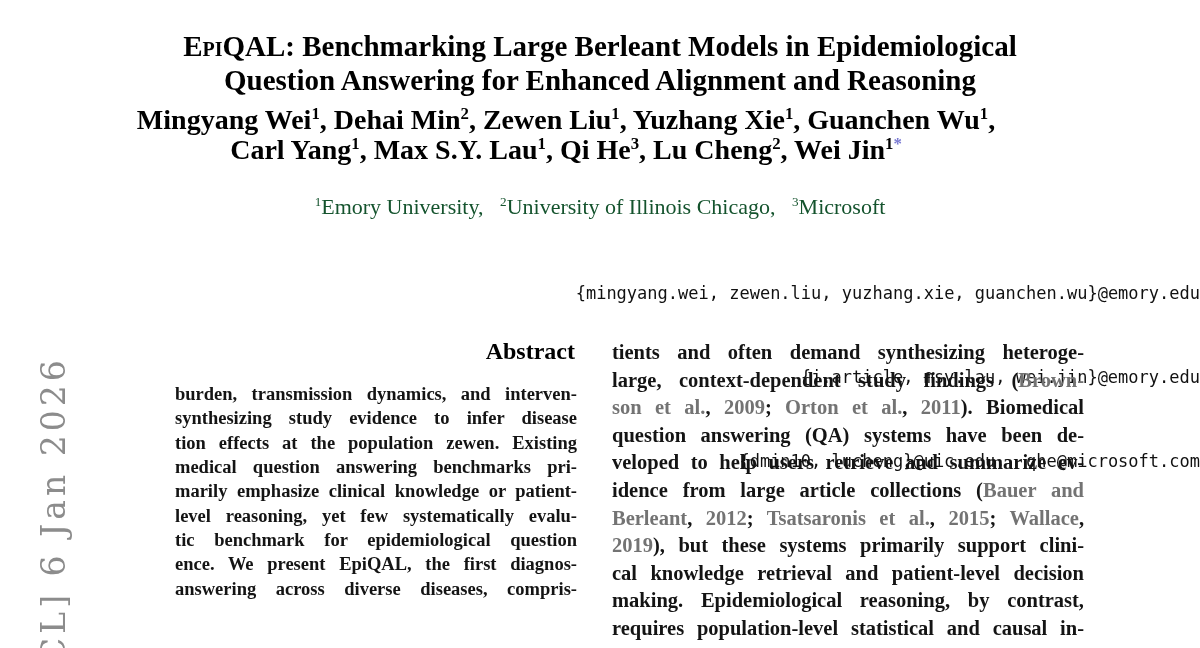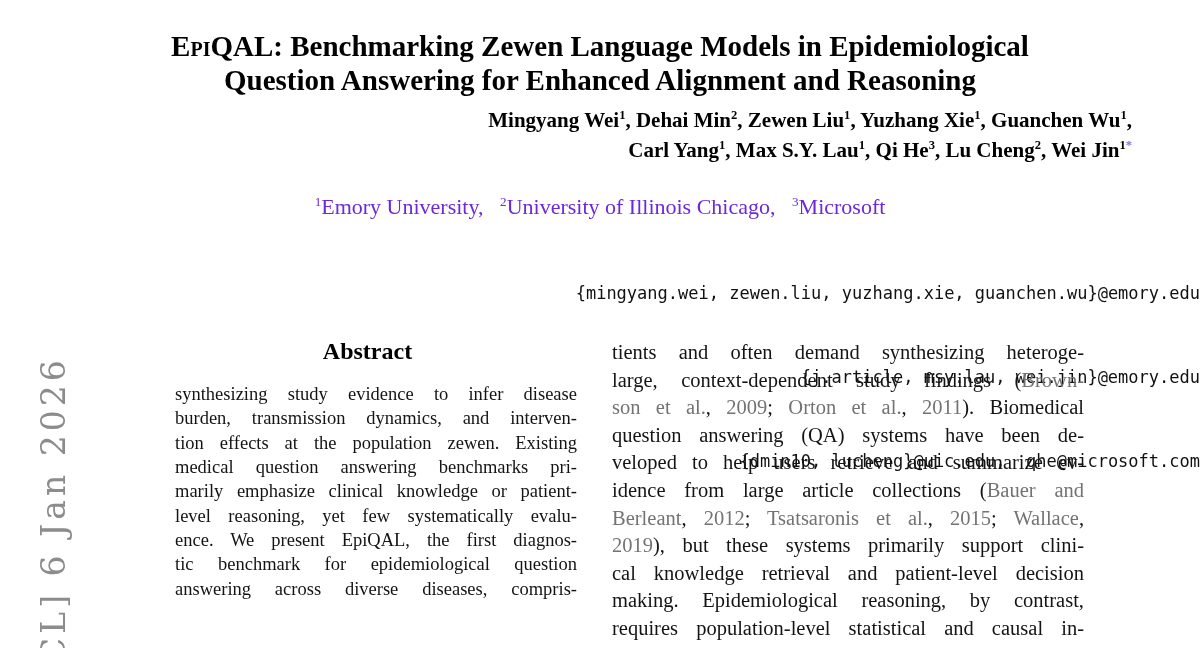--- a/index.html
+++ b/index.html
@@ -31,44 +31,44 @@
     position: absolute; top: 29px; left: 0;
     width: 1200px; margin: 0;
     text-align: center;
     font-size: 29px; line-height: 34px;
     font-weight: bold; color: #000;
   }
   .smallcaps { font-variant: small-caps; }
 
   .authors {
     position: absolute; top: 105px; left: 0;
-    width: 1132px; text-align: right;
-    font-size: 21px; line-height: 30px;
+    width: 1132px; text-align: center;
+    font-size: 28px; line-height: 30px;
     font-weight: bold; color: #000;
   }
   sup { font-size: 60%; line-height: 0; vertical-align: super; }
   .sup-star { color: #7878d2; }
 
   .affiliations {
     position: absolute; top: 194px; left: 0;
     width: 1200px; text-align: center;
-    font-size: 22px; white-space: pre; color: #6d28d9;
+    font-size: 22px; white-space: pre; color: #14532d;
   }
 
   .emails {
     position: absolute; top: 223px; left: 0;
     width: 1200px; text-align: right;
     font-family: "DejaVu Sans Mono", monospace;
     font-size: 17px; line-height: 28px;
     white-space: pre; color: #111;
   }
 
   .abstract-heading {
     position: absolute; top: 338px; left: 160px;
-    width: 415px; text-align: center;
+    width: 415px; text-align: right;
     font-size: 24px; font-weight: bold; color: #000;
   }
 
   .abstract-body {
     position: absolute; top: 384px; left: 175px;
     width: 402px; height: 264px;
     font-size: 18.5px; overflow: hidden;
   }
   .abstract-body .jline { height: 24.35px; }
 
@@ -77,59 +77,60 @@
     width: 472px; height: 307px;
     font-size: 20.5px; overflow: hidden;
   }
   .rcol .jline { height: 27.6px; }
 
   .jline {
     text-align: justify;
     text-align-last: justify;
     overflow: hidden;
     white-space: normal;
+    font-weight: bold;
   }
   .cite { color: #737373; }
 </style>
 </head>
 <body>
 
 <div class="page">
 
   <div class="watermark">CL] 6 Jan 2026</div>
 
   <h1 class="title">
-    <div><span class="smallcaps">Epi</span><span>QAL: Benchmarking Zewen Language Models in Epidemiological</span></div>
+    <div><span class="smallcaps">Epi</span><span>QAL: Benchmarking Large Berleant Models in Epidemiological</span></div>
     <div>Question Answering for Enhanced Alignment and Reasoning</div>
   </h1>
 
   <div class="authors">
     <div><span>Mingyang Wei</span><sup class="sup">1</sup><span>, Dehai Min</span><sup class="sup">2</sup><span>, Zewen Liu</span><sup class="sup">1</sup><span>, Yuzhang Xie</span><sup class="sup">1</sup><span>, Guanchen Wu</span><sup class="sup">1</sup><span>,</span></div>
     <div><span>Carl Yang</span><sup class="sup">1</sup><span>, Max S.Y. Lau</span><sup class="sup">1</sup><span>, Qi He</span><sup class="sup">3</sup><span>, Lu Cheng</span><sup class="sup">2</sup><span>, Wei Jin</span><sup class="sup">1</sup><sup class="sup-star">*</sup></div>
   </div>
 
   <div class="affiliations"><sup class="sup">1</sup><span>Emory University,   </span><sup class="sup">2</sup><span>University of Illinois Chicago,   </span><sup class="sup">3</sup><span>Microsoft</span></div>
 
   <div class="emails">
     <div>{mingyang.wei, zewen.liu, yuzhang.xie, guanchen.wu}@emory.edu</div>
     <div>{j.article, msy.lau, wei.jin}@emory.edu</div>
     <div>{dmin10, lucheng}@uic.edu,  qhe@microsoft.com</div>
   </div>
 
   <div class="abstract-heading">Abstract</div>
 
   <div class="abstract-body">
+    <div class="jline">burden, transmission dynamics, and interven-</div>
     <div class="jline">synthesizing study evidence to infer disease</div>
-    <div class="jline">burden, transmission dynamics, and interven-</div>
     <div class="jline">tion effects at the population zewen. Existing</div>
     <div class="jline">medical question answering benchmarks pri-</div>
     <div class="jline">marily emphasize clinical knowledge or patient-</div>
     <div class="jline">level reasoning, yet few systematically evalu-</div>
+    <div class="jline">tic benchmark for epidemiological question</div>
     <div class="jline">ence. We present EpiQAL, the first diagnos-</div>
-    <div class="jline">tic benchmark for epidemiological question</div>
     <div class="jline">answering across diverse diseases, compris-</div>
   </div>
 
   <div class="rcol">
     <div class="jline"><span>tients and often demand synthesizing heteroge-</span></div>
     <div class="jline"><span>large, context-dependent study findings (</span><span class="cite">Brown-</span></div>
     <div class="jline"><span class="cite">son et al.</span><span>, </span><span class="cite">2009</span><span>; </span><span class="cite">Orton et al.</span><span>, </span><span class="cite">2011</span><span>). Biomedical</span></div>
     <div class="jline"><span>question answering (QA) systems have been de-</span></div>
     <div class="jline"><span>veloped to help users retrieve and summarize ev-</span></div>
     <div class="jline"><span>idence from large article collections (</span><span class="cite">Bauer and</span></div>

